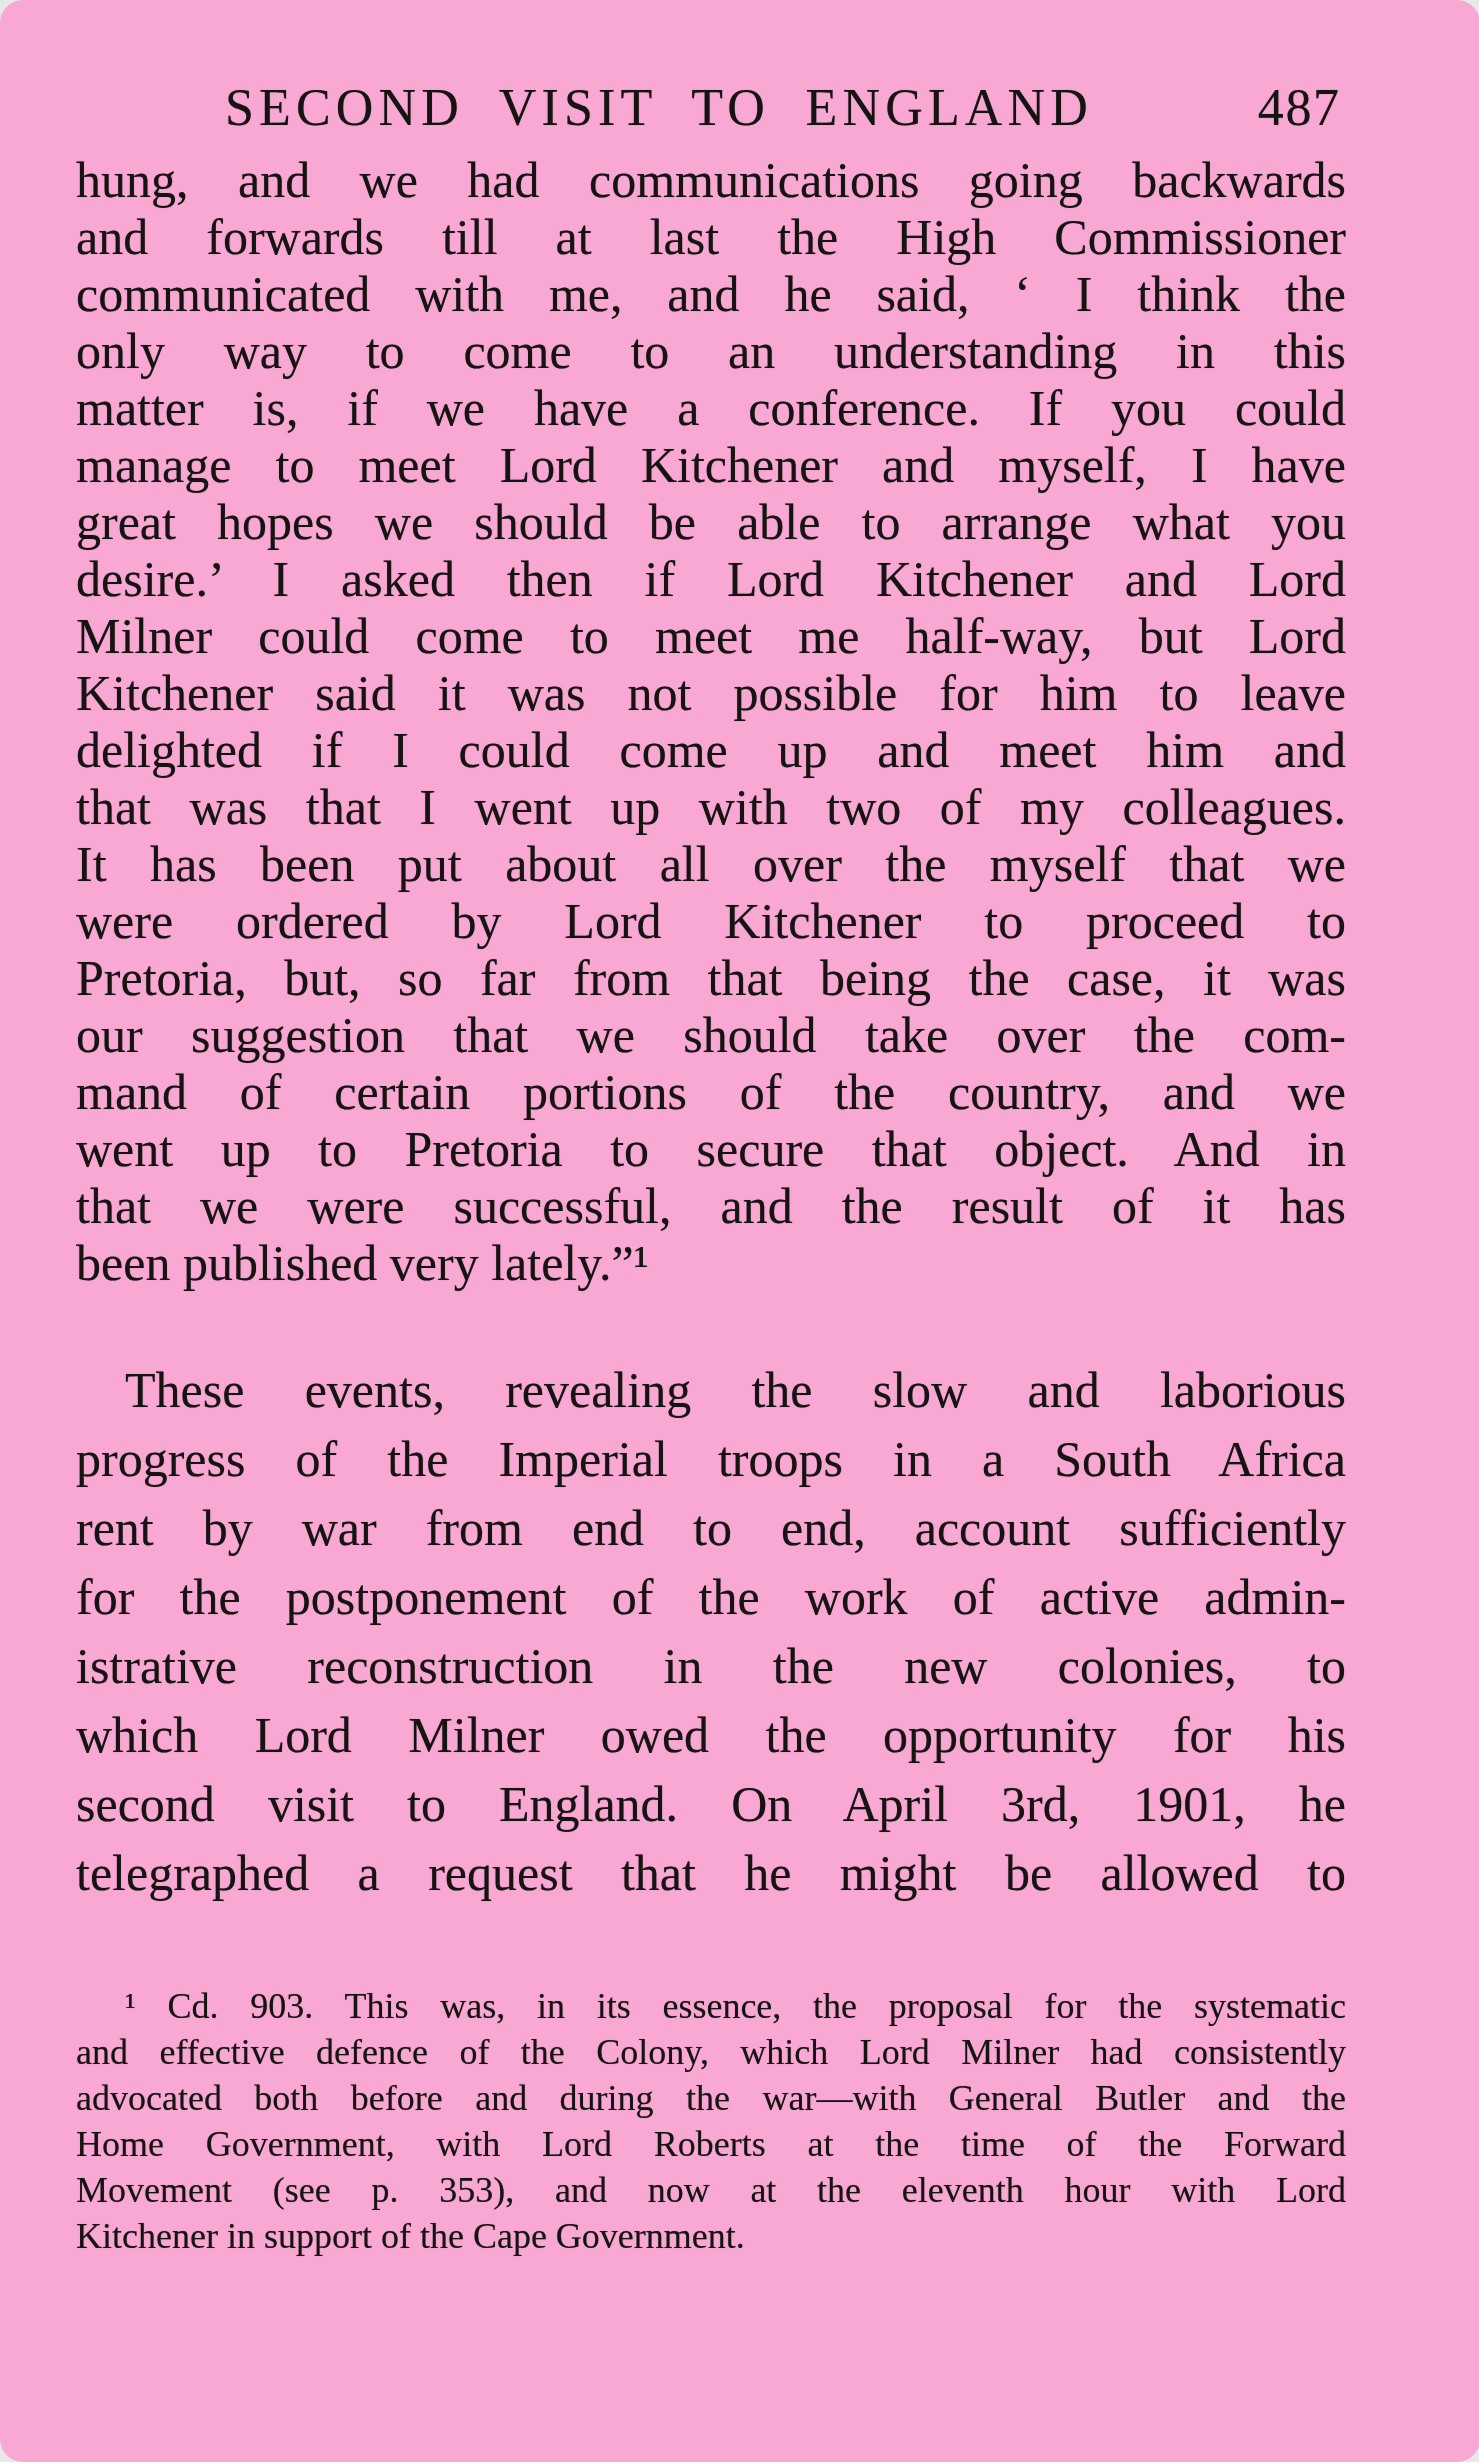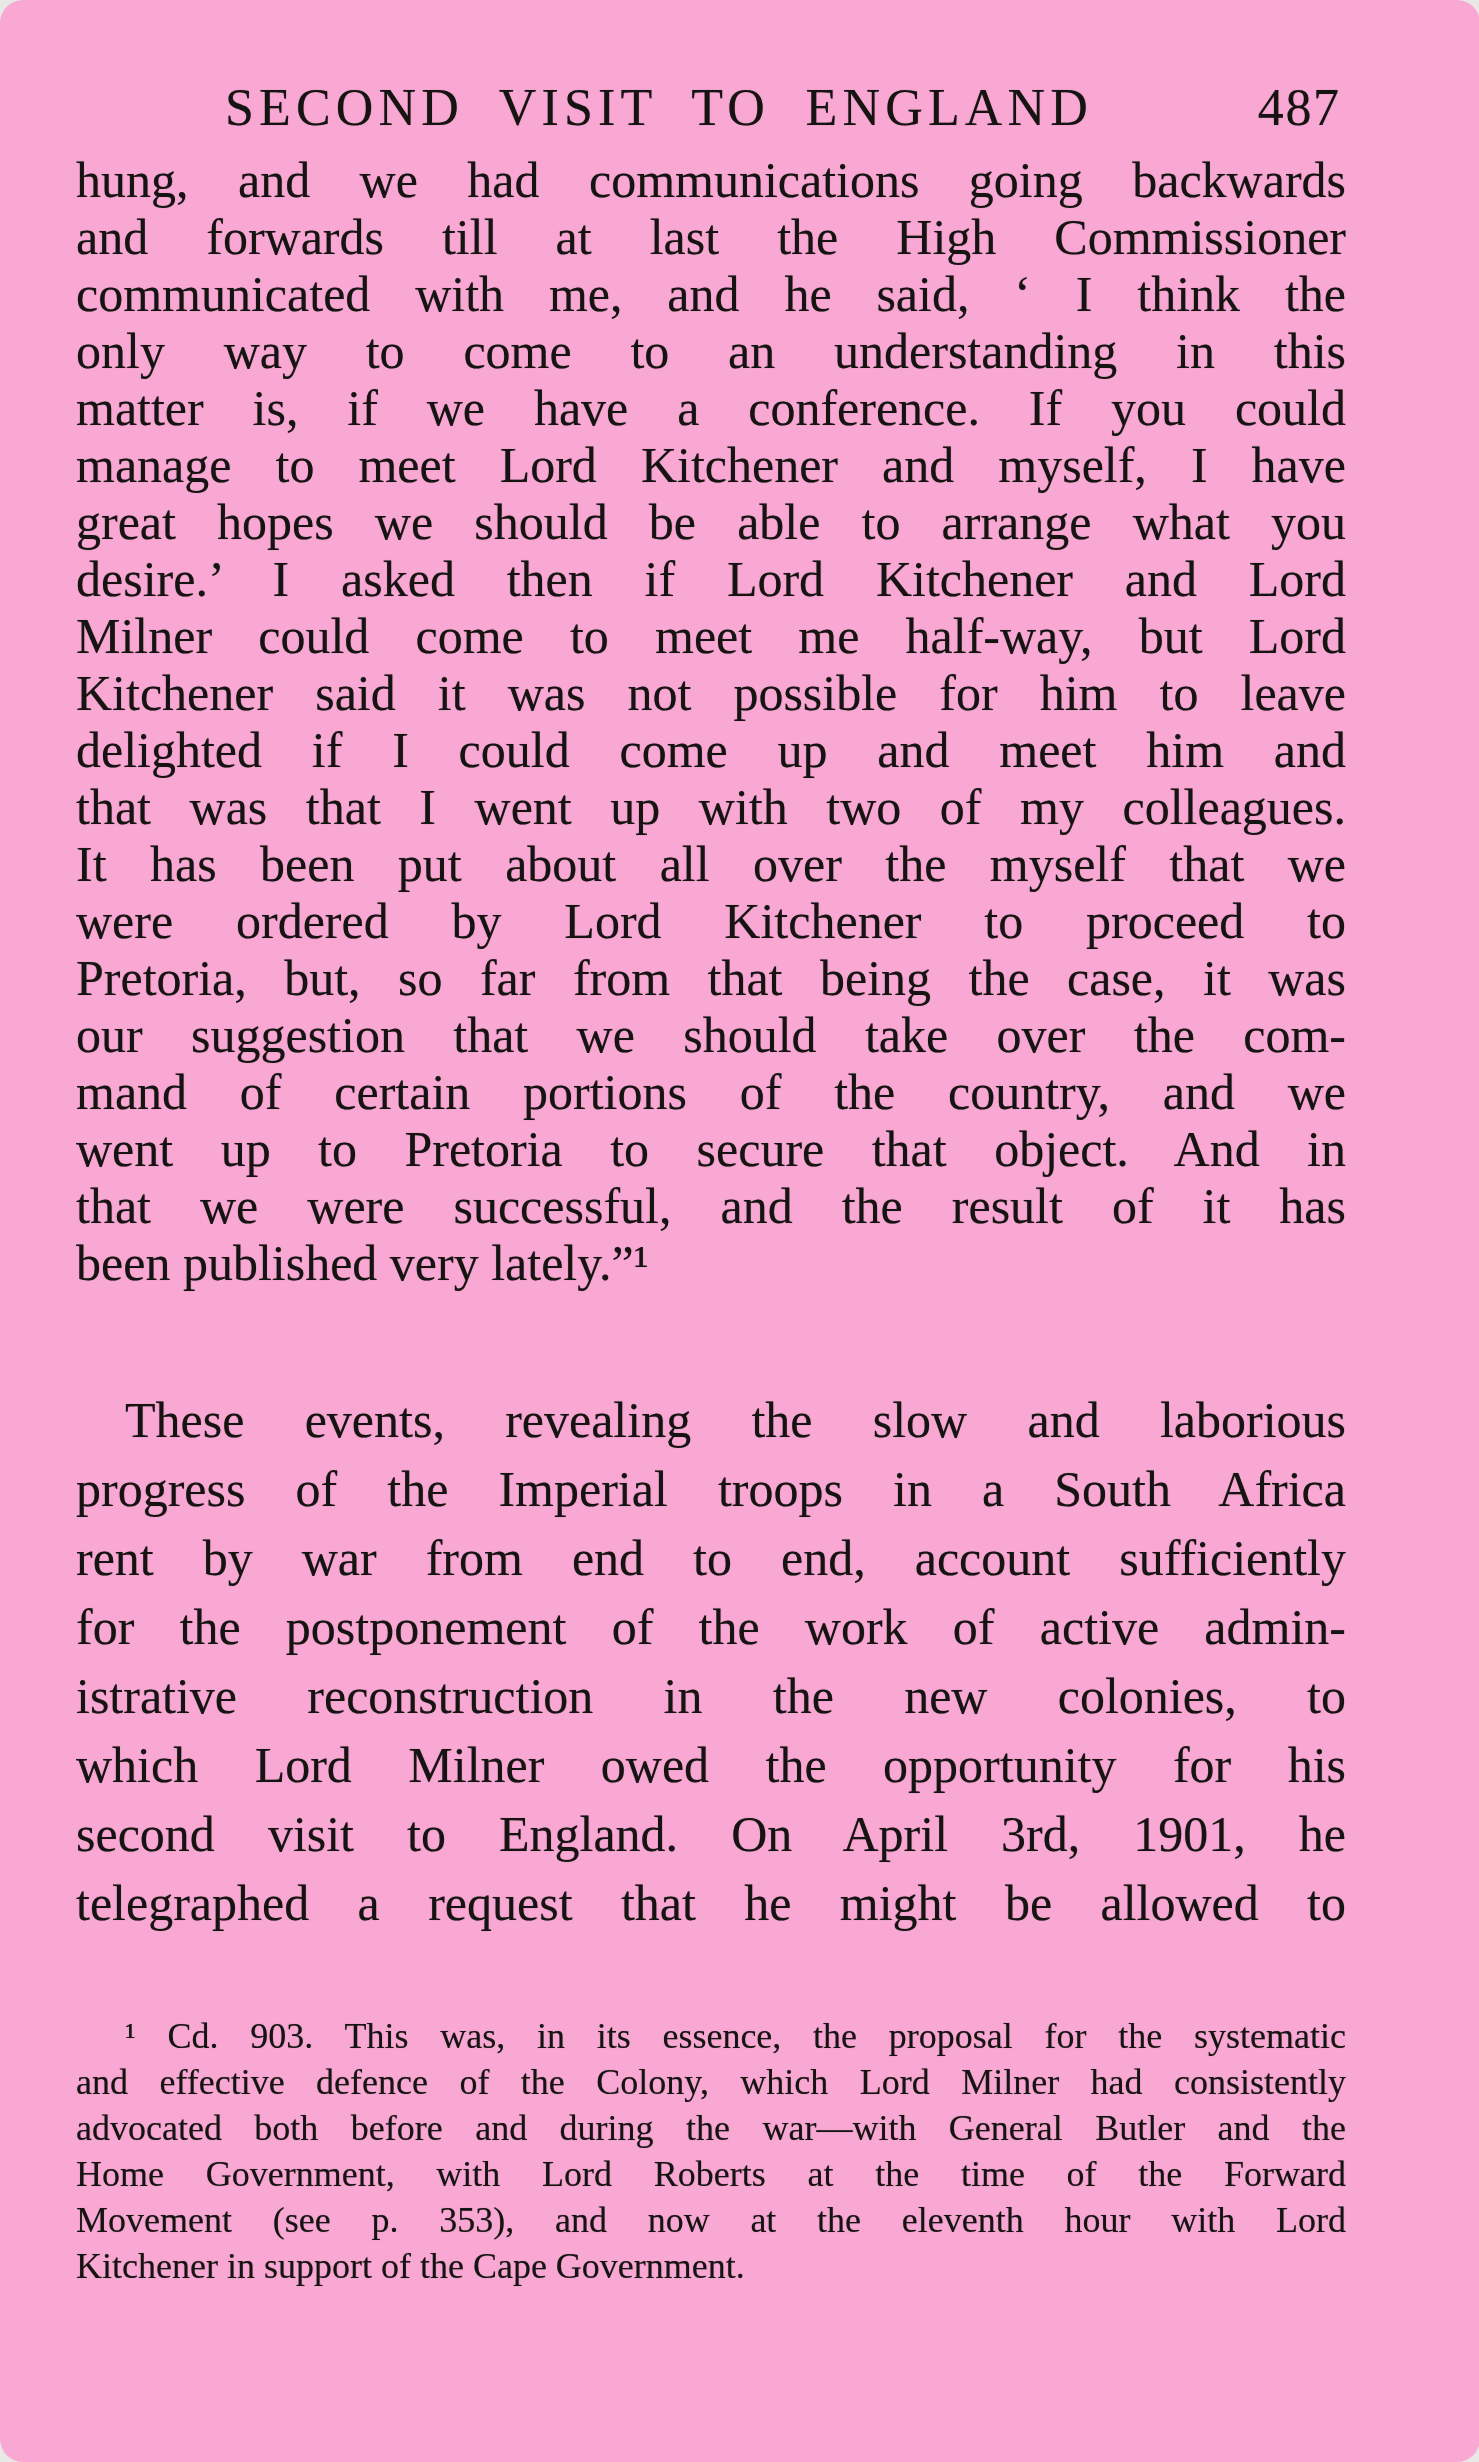--- a/index.html
+++ b/index.html
@@ -54,21 +54,21 @@
     text-align-last: justify;
     overflow: hidden;
     white-space: nowrap;
   }
   .para1 .tline {
     font-size: 50px;
     line-height: 57px;
     height: 57px;
   }
   .para2 {
-    margin-top: 94px;
+    margin-top: 64px;
   }
   .para2 .tline {
     font-size: 50px;
     line-height: 69px;
     height: 69px;
   }
   .tline.lastline {
     text-align-last: left;
   }
   .tline.firstline {

